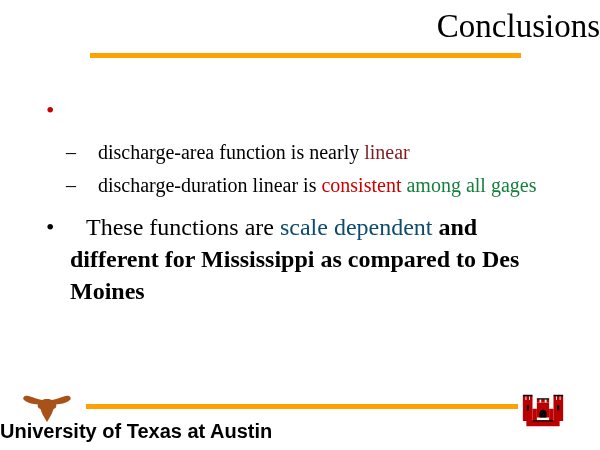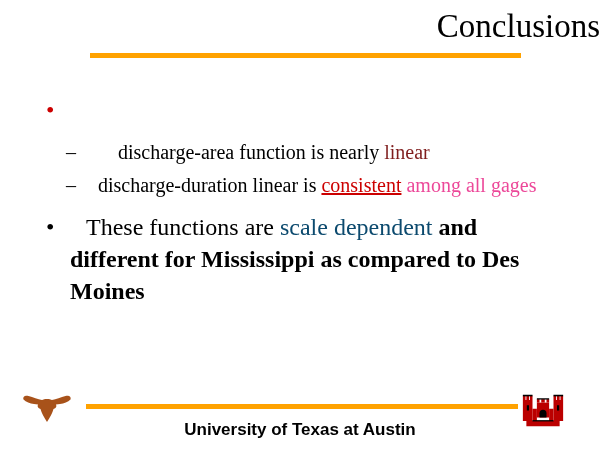--- a/index.html
+++ b/index.html
@@ -79,50 +79,49 @@
     left: 522px;
     top: 392px;
     width: 42px;
     height: 37px;
   }
   .footer-text {
     position: absolute;
     left: 0;
     top: 420px;
     width: 600px;
-    text-align: center;
     font-family: "Liberation Sans", sans-serif;
     font-weight: bold;
-    font-size: 17px;
+    font-size: 20px;
     color: #000000;
   }
   svg { display: block; width: 100%; height: 100%; }
 </style>
 </head>
 <body>
 
 <div class="slide">
 
   <div class="slide-title">Conclusions</div>
   <div class="title-rule" style="background: rgb(255, 162, 0);"></div>
 
   <div class="content">
 
     <div class="row row-l1 b1">
       <span class="marker" style="color: rgb(204, 0, 0);">•</span>
     </div>
 
     <div class="row row-l2 s1">
       <span class="marker" style="color: rgb(0, 0, 0);">–</span>
-      <span class="btext"><span style="color: rgb(0, 0, 0); margin-left: 20px;">discharge-area function is nearly </span><span style="color: #7f1d1d;">linear</span></span>
+      <span class="btext"><span style="color: rgb(0, 0, 0);">discharge-area function is nearly </span><span style="color: #7f1d1d;">linear</span></span>
     </div>
 
     <div class="row row-l2 s2">
       <span class="marker" style="color: rgb(0, 0, 0);">–</span>
-      <span class="btext"><span style="color: rgb(0, 0, 0);">discharge-duration linear is </span><span style="color: rgb(204, 0, 0); text-decoration: underline;">consistent</span><span style="color: #ec4899; text-align: center;"> among all gages</span></span>
+      <span class="btext"><span style="color: rgb(0, 0, 0);">discharge-duration linear is </span><span style="color: rgb(204, 0, 0);">consistent</span><span style="color: #15803d; text-align: center;"> among all gages</span></span>
     </div>
 
     <div class="row row-l1 b2">
       <span class="marker" style="color: rgb(0, 0, 0);">•</span>
       <span class="btext"><span style="color: rgb(0, 0, 0); margin-left: 16px;">These functions are </span><span style="color: #0c4a6e;">scale dependent</span><span style="color: rgb(0, 0, 0); font-weight: bold;"> and different for Mississippi as compared to Des Moines</span></span>
     </div>
 
   </div>
 
   <div class="longhorn-logo">

